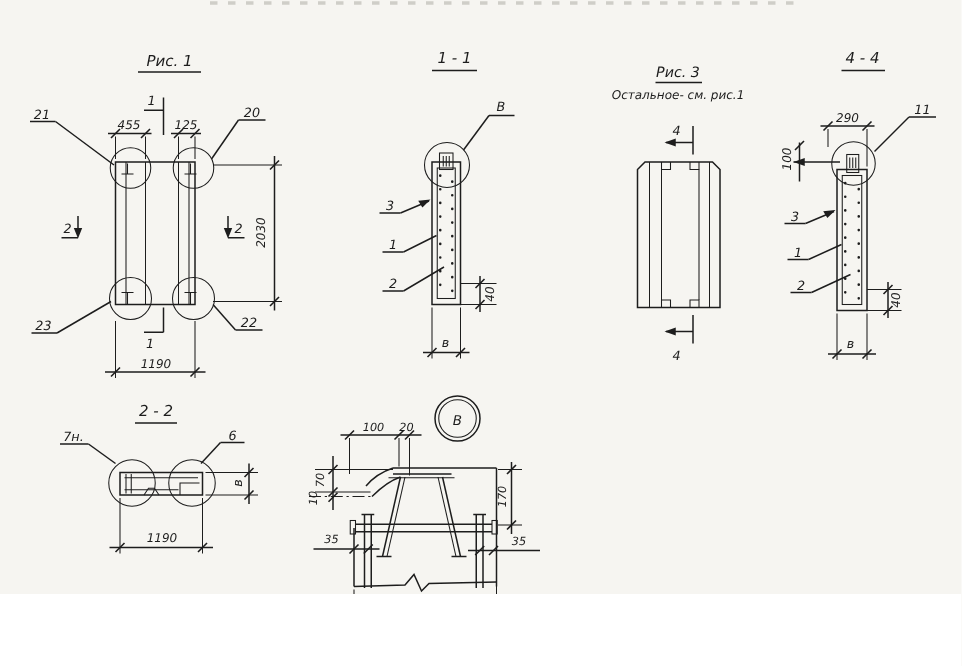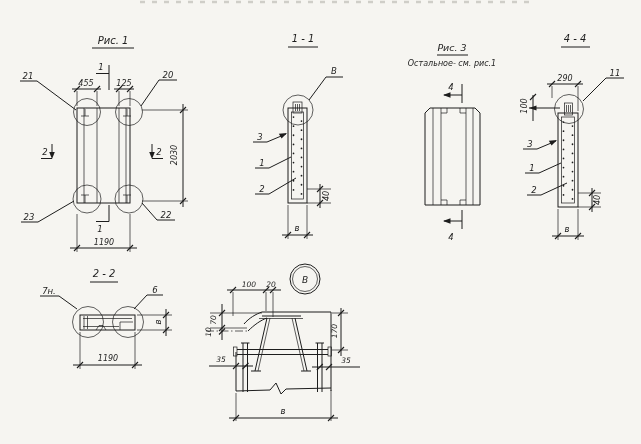--- a/index.html
+++ b/index.html
@@ -1,17 +1,17 @@
 <!DOCTYPE html>
 <html style="--bg: #f6f5f1; --ink: #1d1d1d; --artifact: #c6c5bf;"><head>
 <meta charset="utf-8">
 <style>
   :root { --bg:#f6f5f1; --ink:#1d1d1d; --artifact:#c6c5bf; }
   body { margin:0; }
-  .canvas { position:relative; width:641px; height:444px; background:var(--bg);
+  .canvas { position:relative; width:641px; height:396px; background:var(--bg);
             font-family:"DejaVu Sans", sans-serif; overflow:hidden; }
   svg { display:block; }
   .ln   { stroke:var(--ink); fill:none; stroke-width:1; }
   .thin { stroke-width:.7; }
   .tk   { stroke:var(--ink); stroke-width:1.1; }
   .dots { stroke:var(--ink); stroke-width:1.7; stroke-dasharray:.1 9; stroke-linecap:round; fill:none; }
   .fillp{ fill:var(--ink); stroke:none; }
   .cdash{ stroke-dasharray:8 2.5 1.5 2.5; }
   .art  { stroke:var(--artifact); stroke-width:2.4; stroke-dasharray:5 7; opacity:.8; }
   .t    { fill:var(--ink); font-style:italic; font-size:8.5px; }

